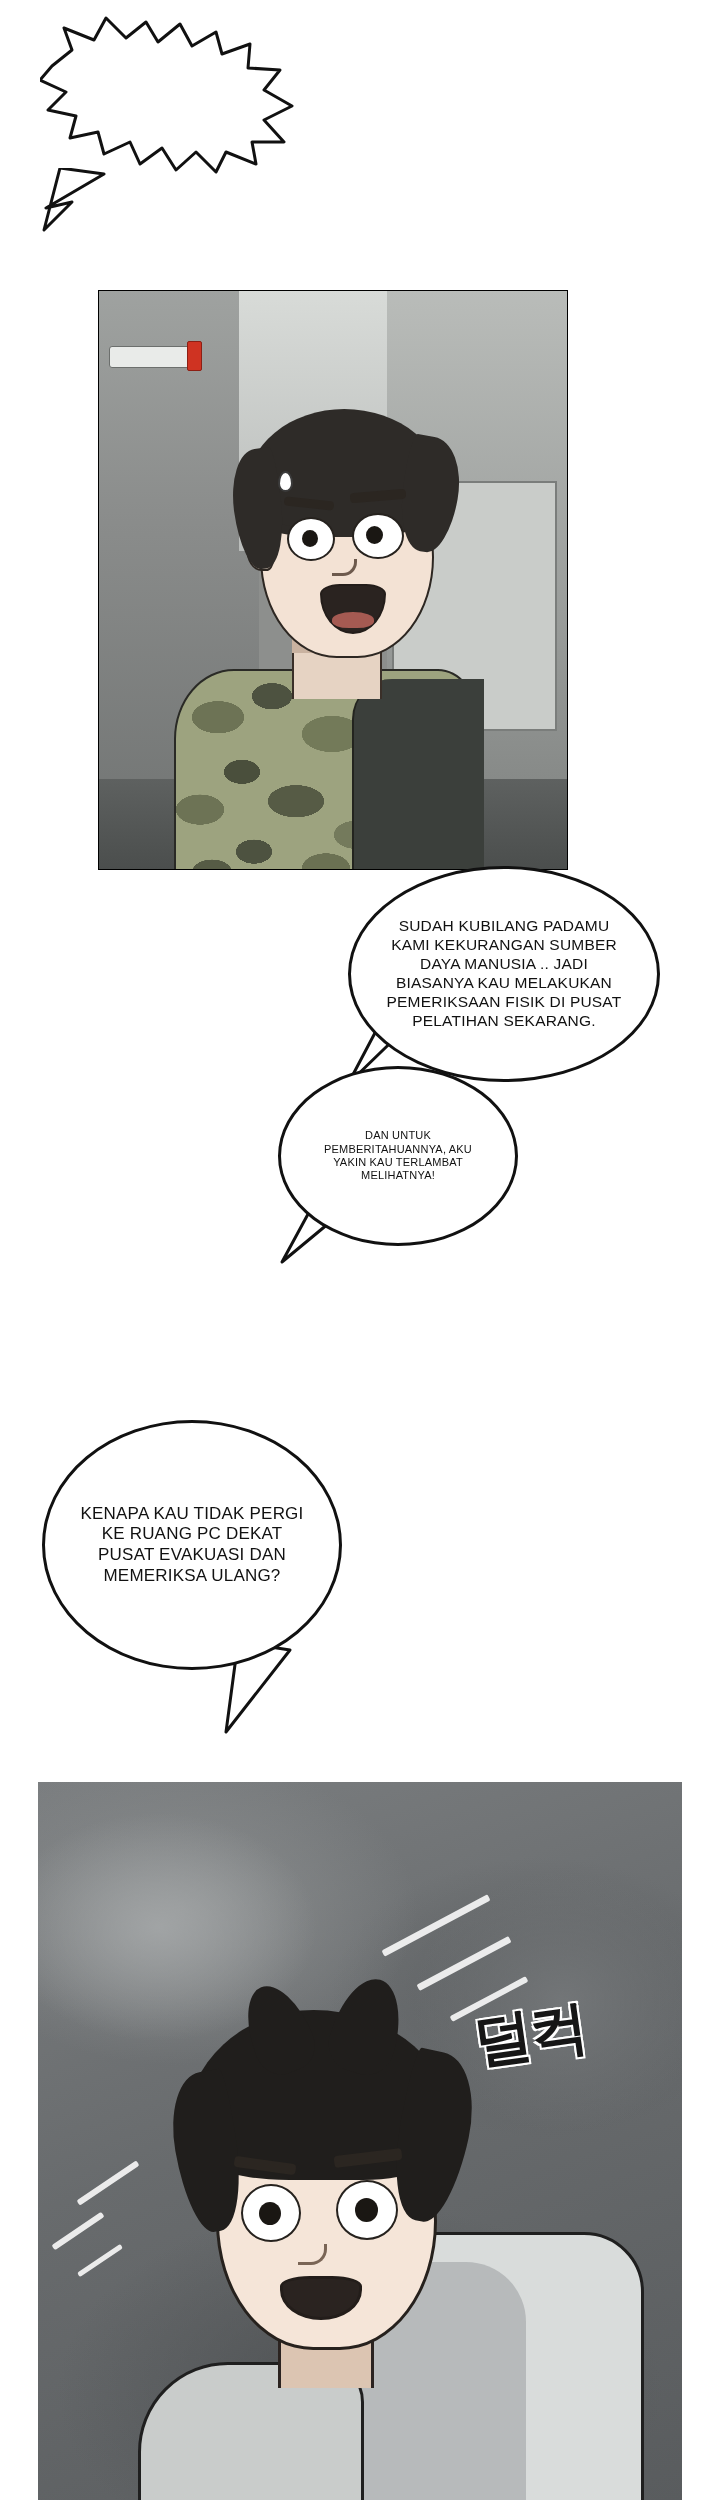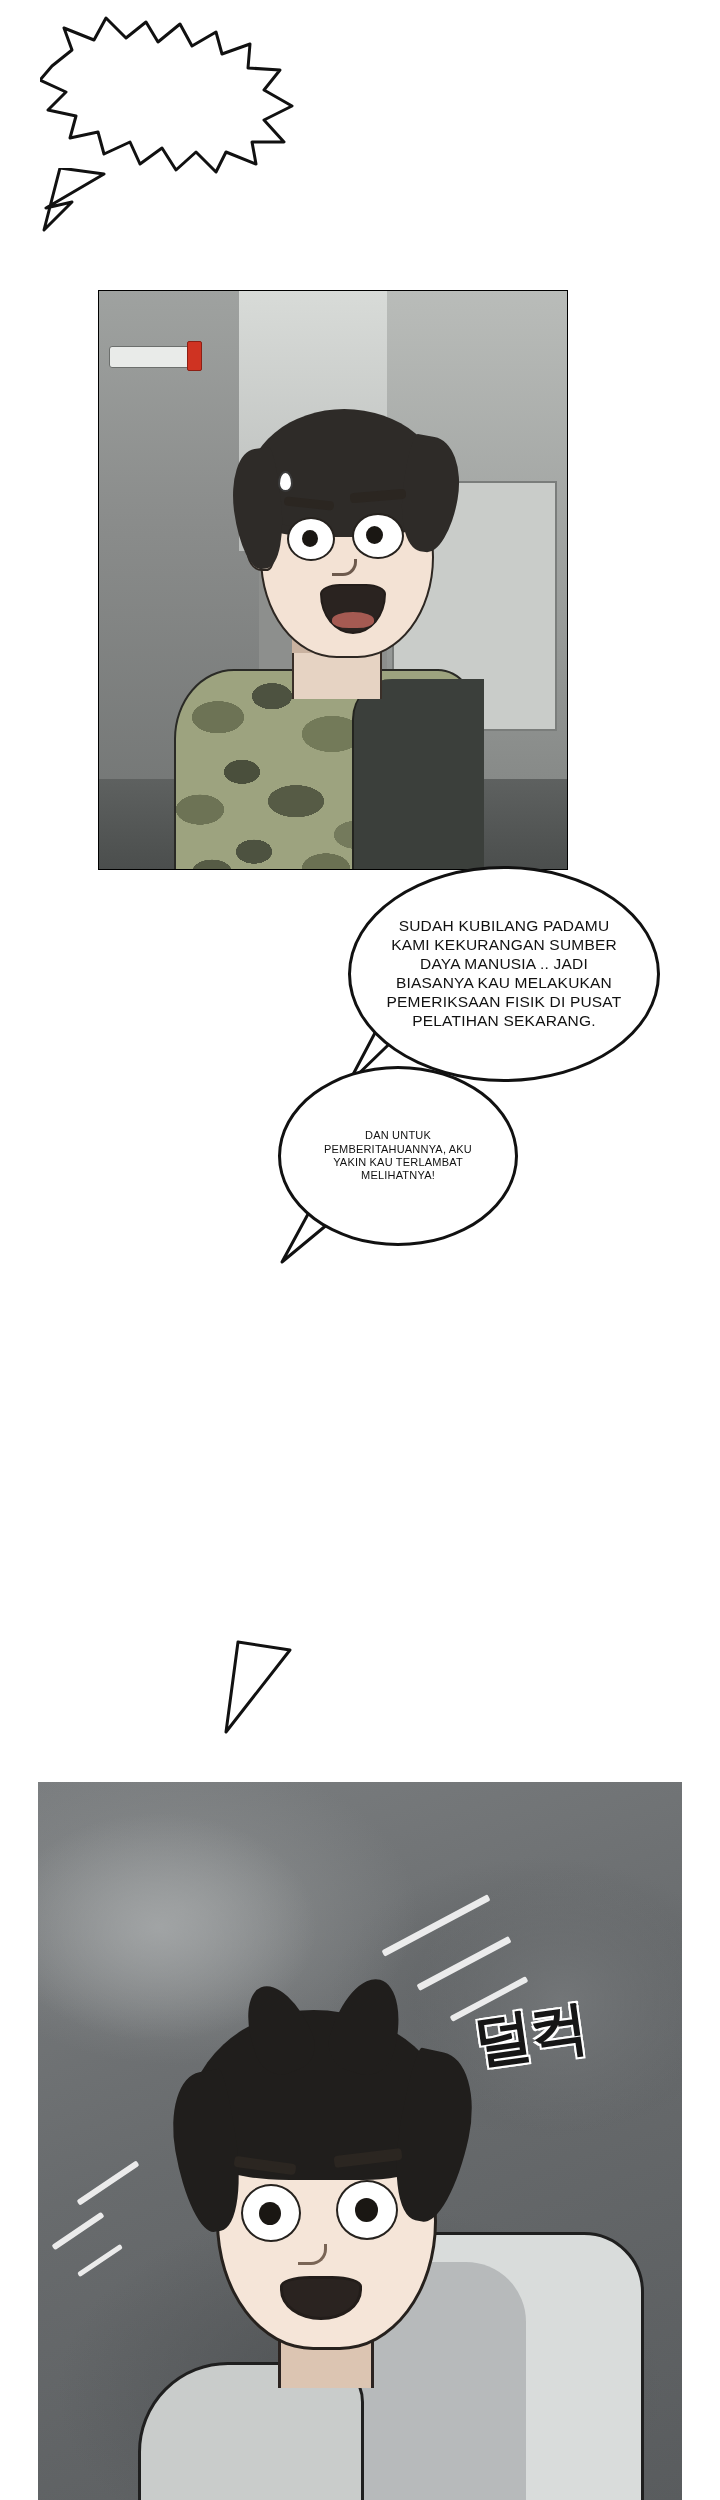--- a/index.html
+++ b/index.html
@@ -631,14 +631,17 @@
       <div class="c2-nose"></div>
       <div class="c2-mouth"></div>
     </div>
 
     <div class="sfx">덜컥</div>
   </div>
 
   <svg style="position:absolute;left:208px;top:1640px;width:110px;height:100px;z-index:19;" viewBox="0 0 110 100">
     <polygon points="30,2 82,10 18,92" fill="#ffffff" stroke="#111111" stroke-width="3" stroke-linejoin="round"></polygon>
   </svg>
+  <div class="balloon balloon-oval b4">
+    <div class="txt">KENAPA KAU TIDAK PERGI KE RUANG PC DEKAT PUSAT EVAKUASI DAN MEMERIKSA ULANG?</div>
+  </div>
 
 </div>
 
 </body></html>

